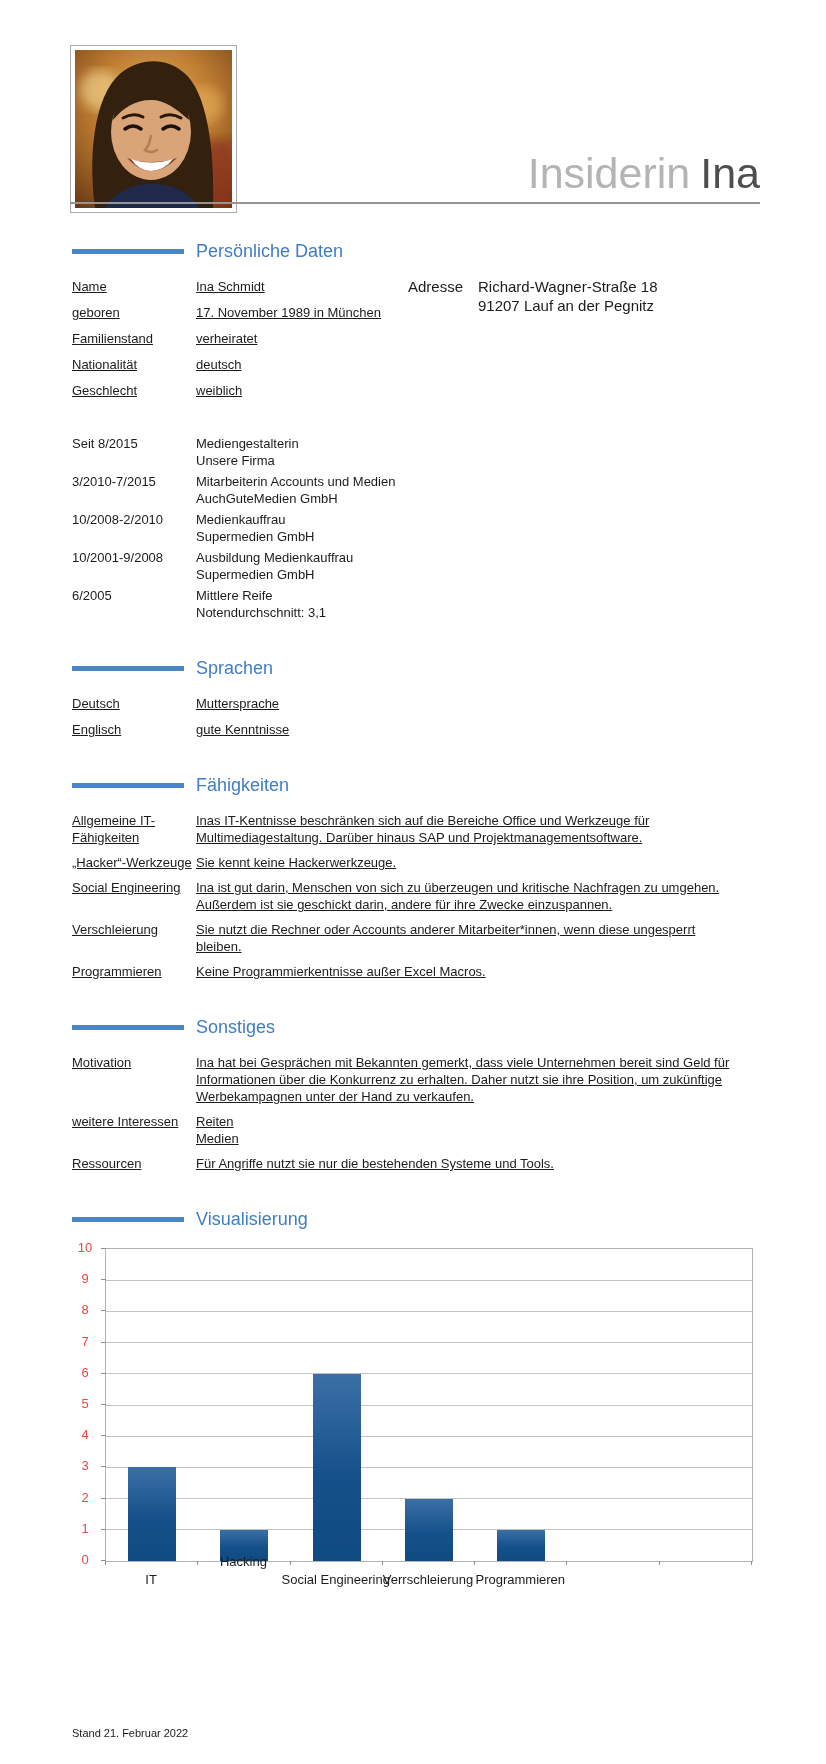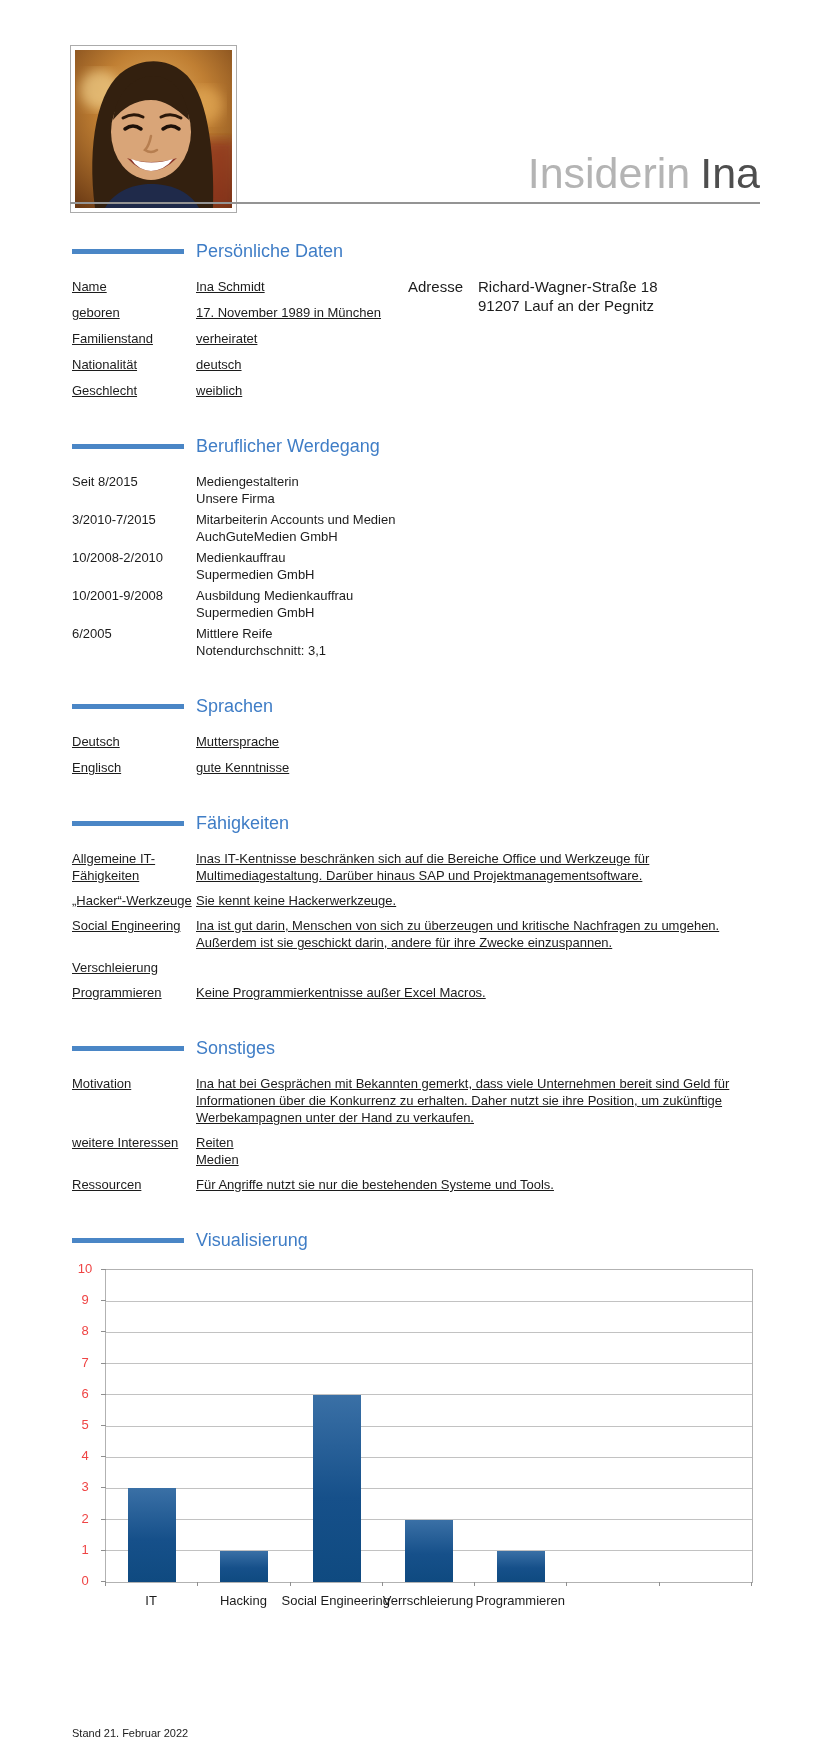--- a/index.html
+++ b/index.html
@@ -133,24 +133,20 @@
           <span class="albl">Adresse</span>
           <span class="aval">
             <span>Richard-Wagner-Straße 18</span>
             <span>91207 Lauf an der Pegnitz</span>
           </span>
         </div>
       </div>
     </div>
 
     <div class="section">
-      <div class="sec-head">
-        <span class="sec-bar"></span>
-        <h2 class="sec-title">Beruflicher Werdegang</h2>
-      </div>
       <div class="crow">
         <span class="lbl">Seit 8/2015</span>
         <span class="val">
             <span class="jt">Mediengestalterin</span>
             <span class="co">Unsere Firma</span>
           </span>
       </div>
       <div class="crow">
         <span class="lbl">3/2010-7/2015</span>
         <span class="val">
@@ -208,20 +204,21 @@
       <div class="row">
         <span class="lbl">„Hacker“-Werkzeuge</span>
         <span class="val">Sie kennt keine Hackerwerkzeuge.</span>
       </div>
       <div class="row">
         <span class="lbl">Social Engineering</span>
         <span class="val">Ina ist gut darin, Menschen von sich zu überzeugen und kritische Nachfragen zu umgehen. Außerdem ist sie geschickt darin, andere für ihre Zwecke einzuspannen.</span>
       </div>
       <div class="row">
         <span class="lbl">Verschleierung</span>
+        <span class="val">Sie nutzt die Rechner oder Accounts anderer Mitarbeiter*innen, wenn diese ungesperrt bleiben.</span>
       </div>
       <div class="row">
         <span class="lbl">Programmieren</span>
         <span class="val">Keine Programmierkentnisse außer Excel Macros.</span>
       </div>
     </div>
 
     <div class="section misc">
       <div class="sec-head">
         <span class="sec-bar"></span>
@@ -282,21 +279,21 @@
           <div class="ytick" style="left: 29px; top: 126.8px;"></div>
           <div class="ylab" style="top: 87.6px;">7</div>
           <div class="ytick" style="left: 29px; top: 95.6px;"></div>
           <div class="ylab" style="top: 56.4px;">8</div>
           <div class="ytick" style="left: 29px; top: 64.4px;"></div>
           <div class="ylab" style="top: 25.2px;">9</div>
           <div class="ytick" style="left: 29px; top: 33.2px;"></div>
           <div class="ylab" style="top: -6px;">10</div>
           <div class="ytick" style="left: 29px; top: 2px;"></div>
           <div class="xlab" style="left: 4.14286px; width: 150px; top: 326px;">IT</div>
-          <div class="xlab" style="left: 96.4286px; width: 150px; top: 326px; text-align: center;">Hacking</div>
+          <div class="xlab" style="left: 96.4286px; width: 150px; top: 308px; text-align: center;">Hacking</div>
           <div class="xlab" style="left: 188.714px; width: 150px; top: 326px;">Social Engineering</div>
           <div class="xlab" style="left: 281px; width: 150px; top: 326px;">Verrschleierung</div>
           <div class="xlab" style="left: 373.286px; width: 150px; top: 326px;">Programmieren</div>
           <div class="xtick" style="left: 33px; top: 315px;"></div>
           <div class="xtick" style="left: 125.286px; top: 315px;"></div>
           <div class="xtick" style="left: 217.571px; top: 315px;"></div>
           <div class="xtick" style="left: 309.857px; top: 315px;"></div>
           <div class="xtick" style="left: 402.143px; top: 315px;"></div>
           <div class="xtick" style="left: 494.429px; top: 315px;"></div>
           <div class="xtick" style="left: 586.714px; top: 315px;"></div>

